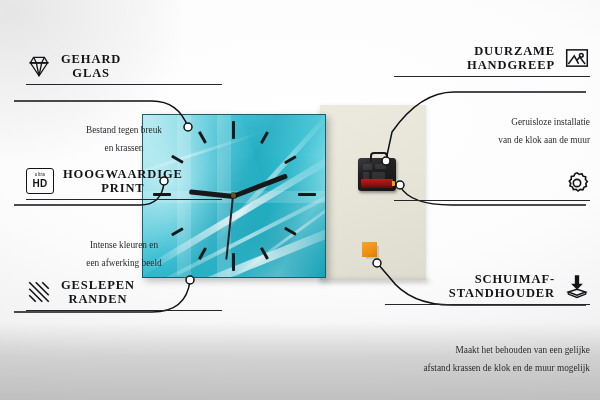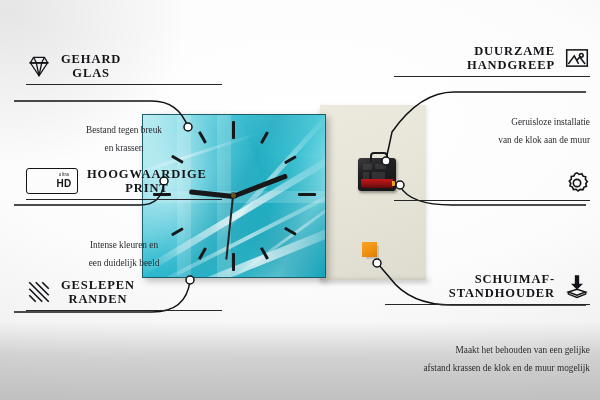--- a/index.html
+++ b/index.html
@@ -141,21 +141,21 @@
     white-space: pre-line;
     margin-top: 36px;
   }
   .feat-icon { width: 26px; height: 26px; flex: 0 0 26px; color: #131417; }
   .feat-icon svg { display: block; width: 26px; height: 26px; }
 
   .hd-badge {
     width: 26px; height: 24px; flex: 0 0 26px;
     border: 1.6px solid #131417; border-radius: 3px;
     display: flex; flex-direction: column; align-items: center; justify-content: center;
-    font-family: "Liberation Sans", sans-serif; color: #131417; line-height: 1; padding-left: 24px;
+    font-family: "Liberation Sans", sans-serif; color: #131417; line-height: 1;
   }
   .hd-badge .u { font-size: 4.6px; letter-spacing: .3px; margin-bottom: .5px; }
   .hd-badge .hd { font-size: 10px; font-weight: bold; letter-spacing: .2px; }
 </style>
 </head>
 <body>
 
 <div class="bg-corner-tl"></div>
 <div class="bg-bottom-band"></div>
 
@@ -253,21 +253,21 @@
   <div class="feat-head">
     <span class="hd-badge">
       <span class="u">ultra</span>
       <span class="hd">HD</span>
     </span>
     <span class="feat-title">HOOGWAARDIGE
 PRINT</span>
   </div>
   <div class="rule"></div>
   <div class="feat-desc">Intense kleuren en
-een duidelijk beeld</div>
+een afwerking beeld</div>
 </div>
 
 <div class="feature left" style="top:278px;">
   <div class="feat-head">
     <span class="feat-icon">
       <svg viewBox="0 0 24 24" fill="none" stroke="currentColor" stroke-width="1.5">
         <path d="M3 3 L21 21 M3 9 L15 21 M3 15 L9 21 M9 3 L21 15 M15 3 L21 9"></path>
       </svg>
     </span>
     <span class="feat-title">GESLEPEN

